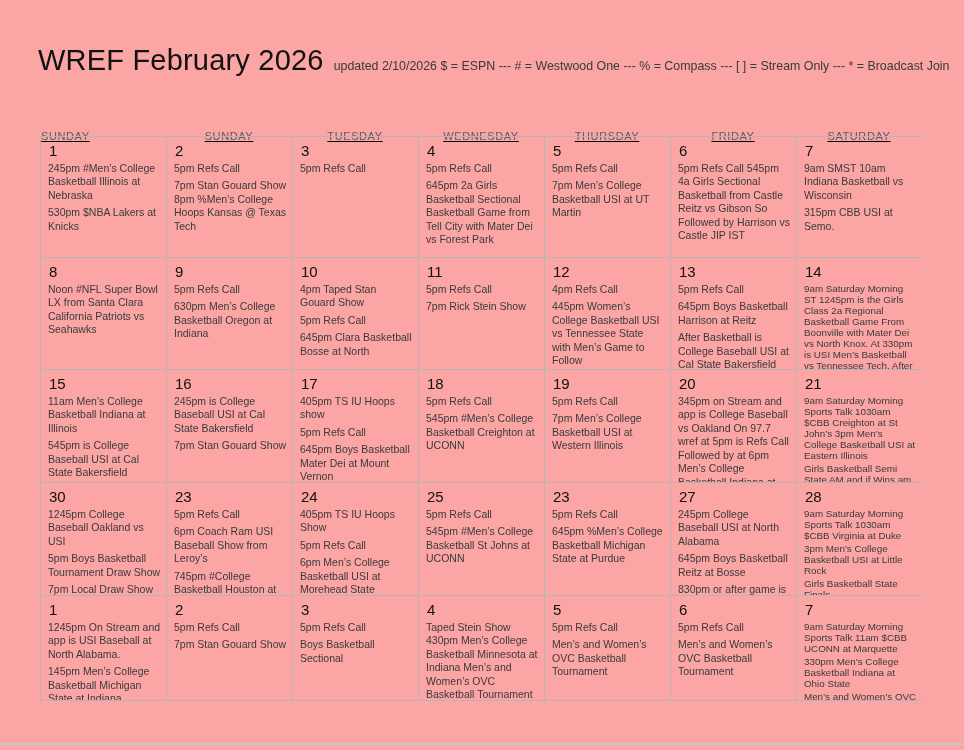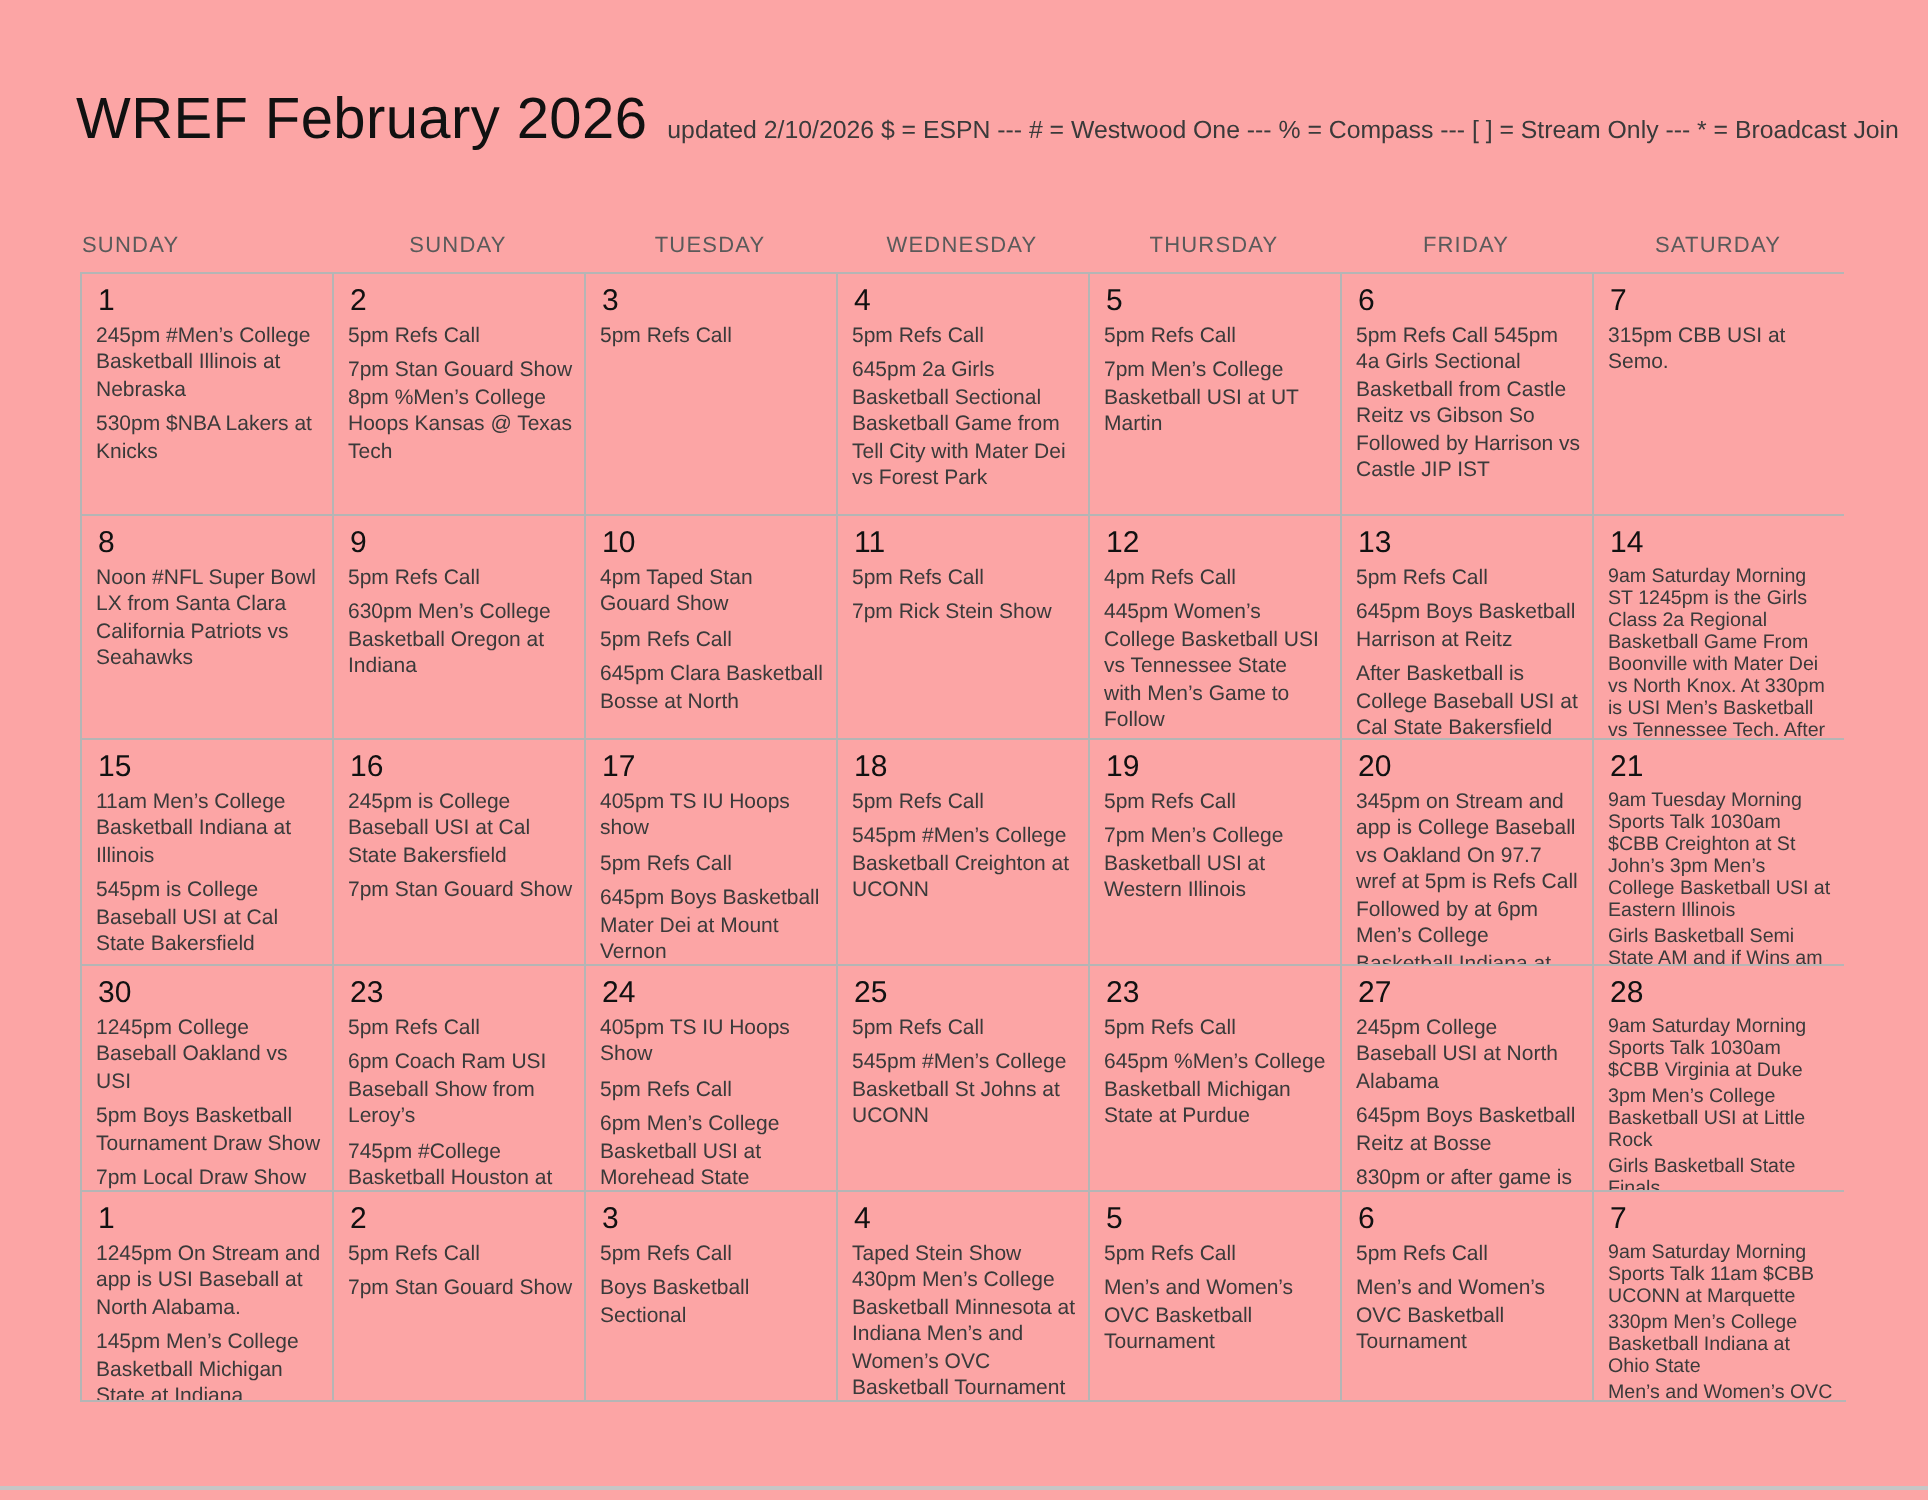--- a/index.html
+++ b/index.html
@@ -23,22 +23,22 @@
   }
   .title {
     font-size:29px; font-weight:normal; color:var(--title-color,#111);
     letter-spacing:0.2px;
   }
   .legend {
     font-size:12.4px; color:var(--text-color,#1c1c1c); margin-left:10px;
   }
 
   .weekdays {
-    position:absolute; left:40px; top:117px; width:882px;
-    display:grid; grid-template-columns:repeat(7,126px);
+    position:absolute; left:40px; top:130px; width:882px;
+    display:grid; grid-template-columns:repeat(7,126px);text-decoration:underline;
   }
   .weekday {
     font-size:11px; color:var(--muted-color,#5a5a5a);
     letter-spacing:0.6px; text-align:center;
   }
   .weekday:first-child { text-align:left; padding-left:1px; }
 
   .grid {
     position:absolute; left:40px; top:136px; width:883px;
     display:grid;
@@ -120,20 +120,21 @@
       </div>
       <div class="cell">
         <div class="daynum">6</div>
         <div class="events">
           <p>5pm Refs Call 545pm 4a Girls Sectional Basketball from Castle Reitz vs Gibson So Followed by Harrison vs Castle JIP IST</p>
         </div>
       </div>
       <div class="cell">
         <div class="daynum">7</div>
         <div class="events">
+          <p>9am SMST 10am Indiana Basketball vs Wisconsin</p>
           <p>315pm CBB USI at Semo.</p>
         </div>
       </div>
       <div class="cell">
         <div class="daynum">8</div>
         <div class="events">
           <p>Noon #NFL Super Bowl LX from Santa Clara California Patriots vs Seahawks</p>
         </div>
       </div>
       <div class="cell">
@@ -217,21 +218,21 @@
       </div>
       <div class="cell">
         <div class="daynum">20</div>
         <div class="events">
           <p>345pm on Stream and app is College Baseball vs Oakland  On 97.7 wref at 5pm is Refs Call Followed by at 6pm Men’s College Basketball Indiana at Purdue</p>
         </div>
       </div>
       <div class="cell compact">
         <div class="daynum">21</div>
         <div class="events">
-          <p>9am Tuesday Morning Sports Talk 1030am $CBB Creighton at St John’s   3pm Men’s College Basketball USI at Eastern Illinois</p>
+          <p>9am Saturday Morning Sports Talk 1030am $CBB Creighton at St John’s   3pm Men’s College Basketball USI at Eastern Illinois</p>
           <p>Girls Basketball Semi State AM and if Wins am game then a evening game</p>
         </div>
       </div>
       <div class="cell">
         <div class="daynum">30</div>
         <div class="events">
           <p>1245pm College Baseball Oakland vs USI</p>
           <p>5pm Boys Basketball Tournament Draw Show</p>
           <p>7pm Local Draw Show with area coaches talking about the tournament</p>
         </div>

